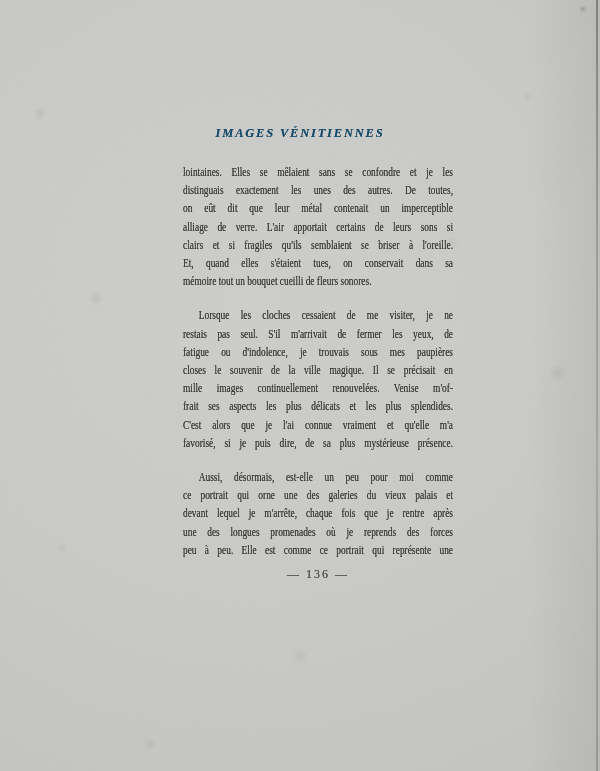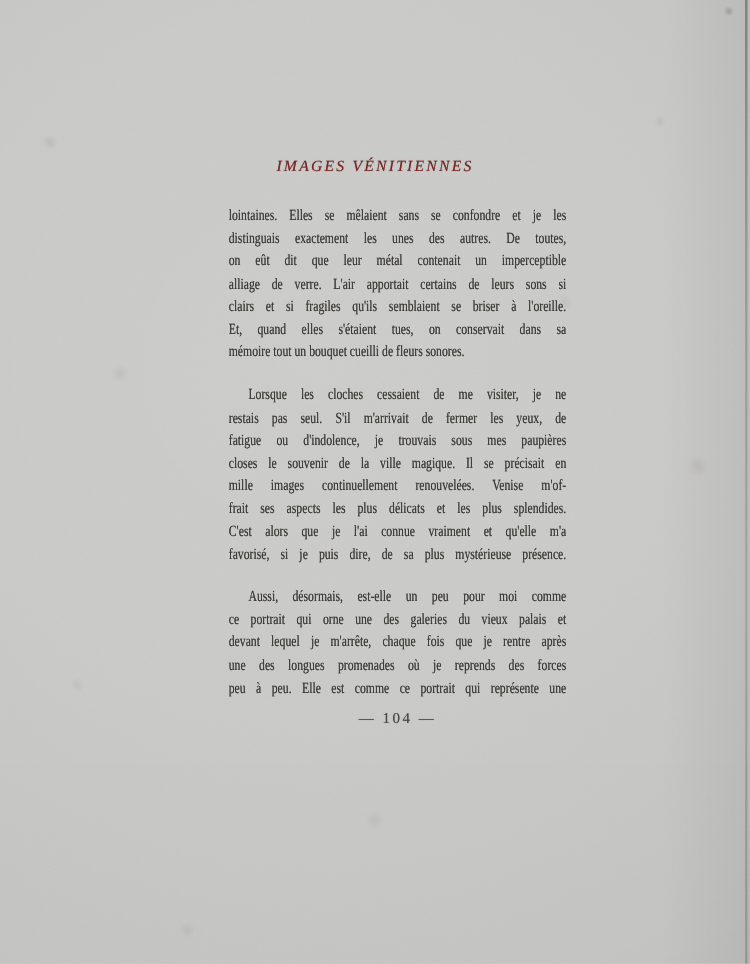--- a/index.html
+++ b/index.html
@@ -75,23 +75,24 @@
 
   .running-header {
     position: absolute;
     top: 126px;
     left: 165px;
     width: 270px;
     text-align: center;
     font-style: italic;
     font-size: 12.5px;
     letter-spacing: 1.8px;
-    color: #7f1d1d;
+    color: #0c4a6e;
     text-shadow: 0 0 0.6px rgba(60,58,52,0.7);
     white-space: nowrap;
+    font-weight: bold;
   }
 
   .body-text {
     position: absolute;
     top: 163px;
     left: 183px;
     width: 360px;                 
     transform: scaleX(0.75);
     transform-origin: top left;
     font-size: 12.5px;
@@ -158,21 +159,21 @@
     </div>
     <div class="para">
       <div class="line indent">Aussi, désormais, est-elle un peu pour moi comme</div>
       <div class="line">ce portrait qui orne une des galeries du vieux palais et</div>
       <div class="line">devant lequel je m'arrête, chaque fois que je rentre après</div>
       <div class="line">une des longues promenades où je reprends des forces</div>
       <div class="line">peu à peu. Elle est comme ce portrait qui représente une</div>
     </div>
   </div>
 
-<div class="page-number">— 104 —</div>
+<div class="page-number">— 136 —</div>
 
 <div class="page-edge-line"></div>
 
 <svg class="grain-overlay" xmlns="http://www.w3.org/2000/svg" width="600" height="771">
   <filter id="paper-grain">
     <feTurbulence type="fractalNoise" baseFrequency="0.85" numOctaves="2" seed="7" stitchTiles="stitch"></feTurbulence>
     <feColorMatrix type="saturate" values="0"></feColorMatrix>
     <feComponentTransfer>
       <feFuncA type="linear" slope="0.10" intercept="0"></feFuncA>
     </feComponentTransfer>

